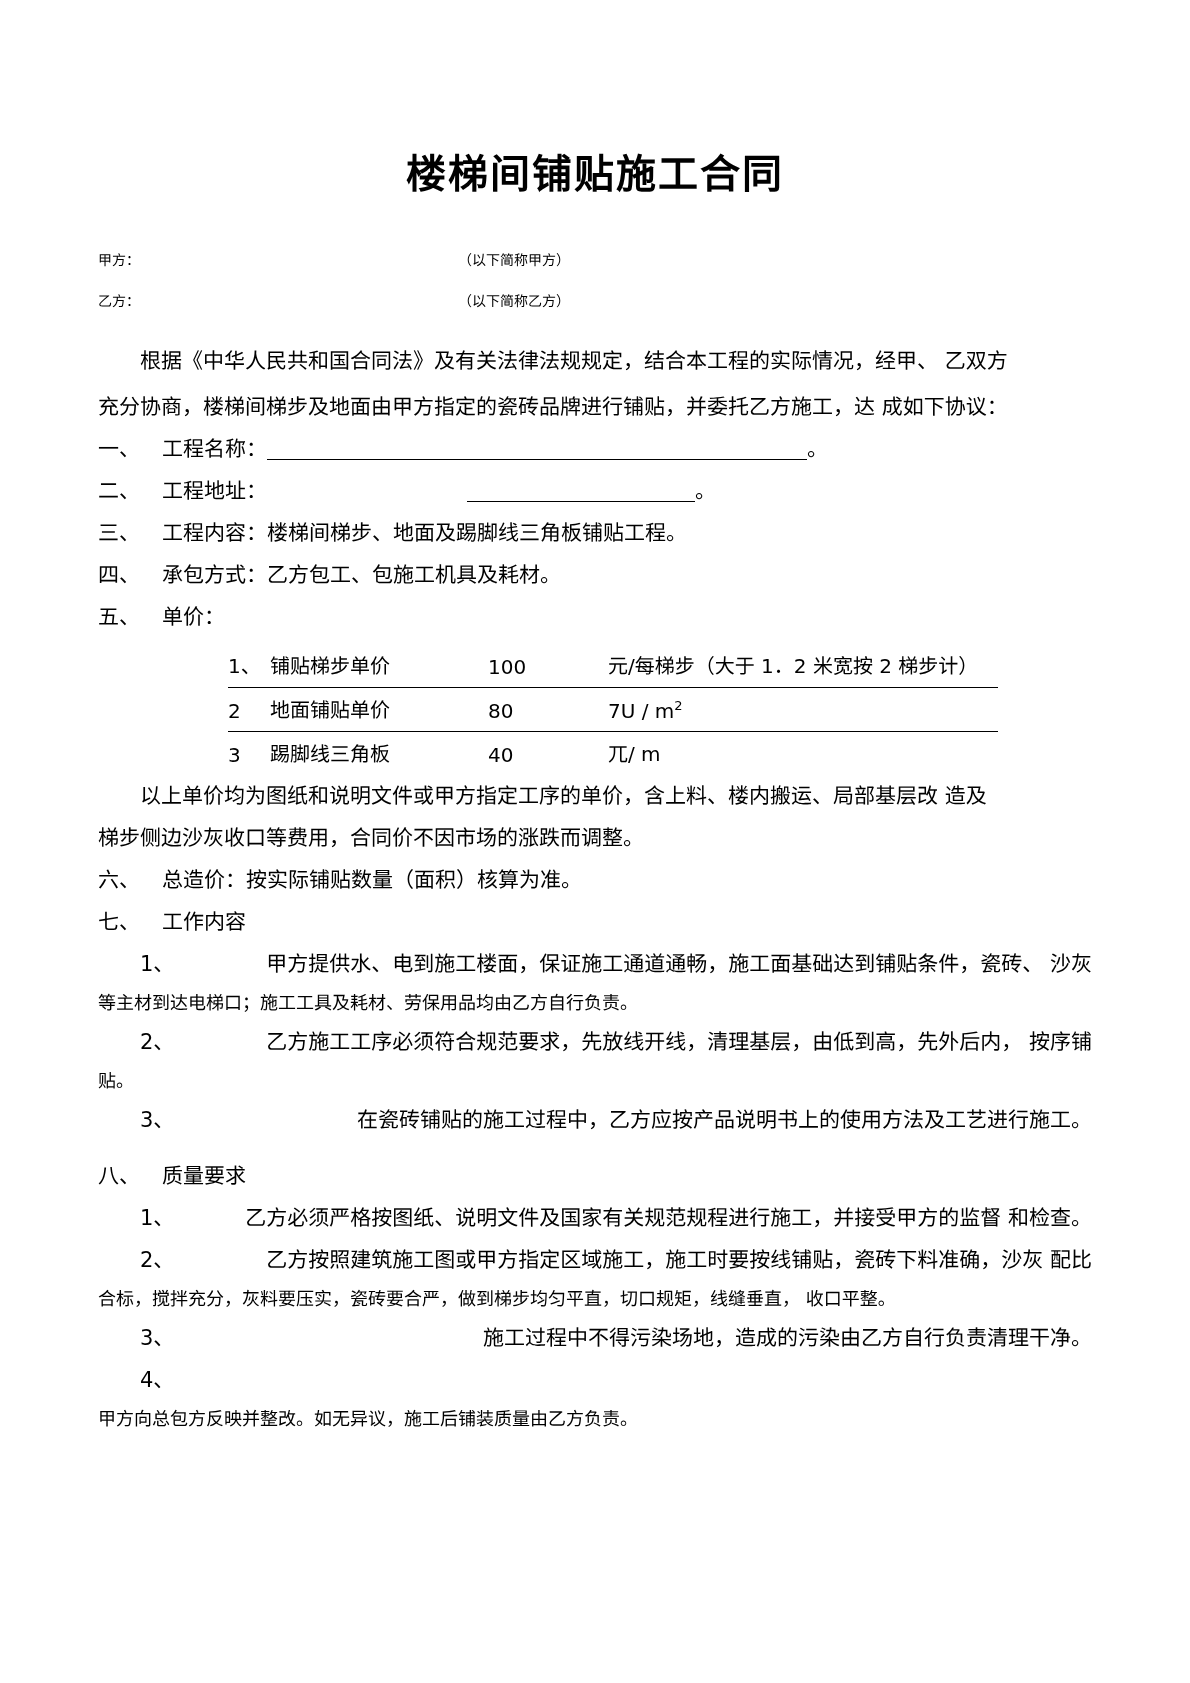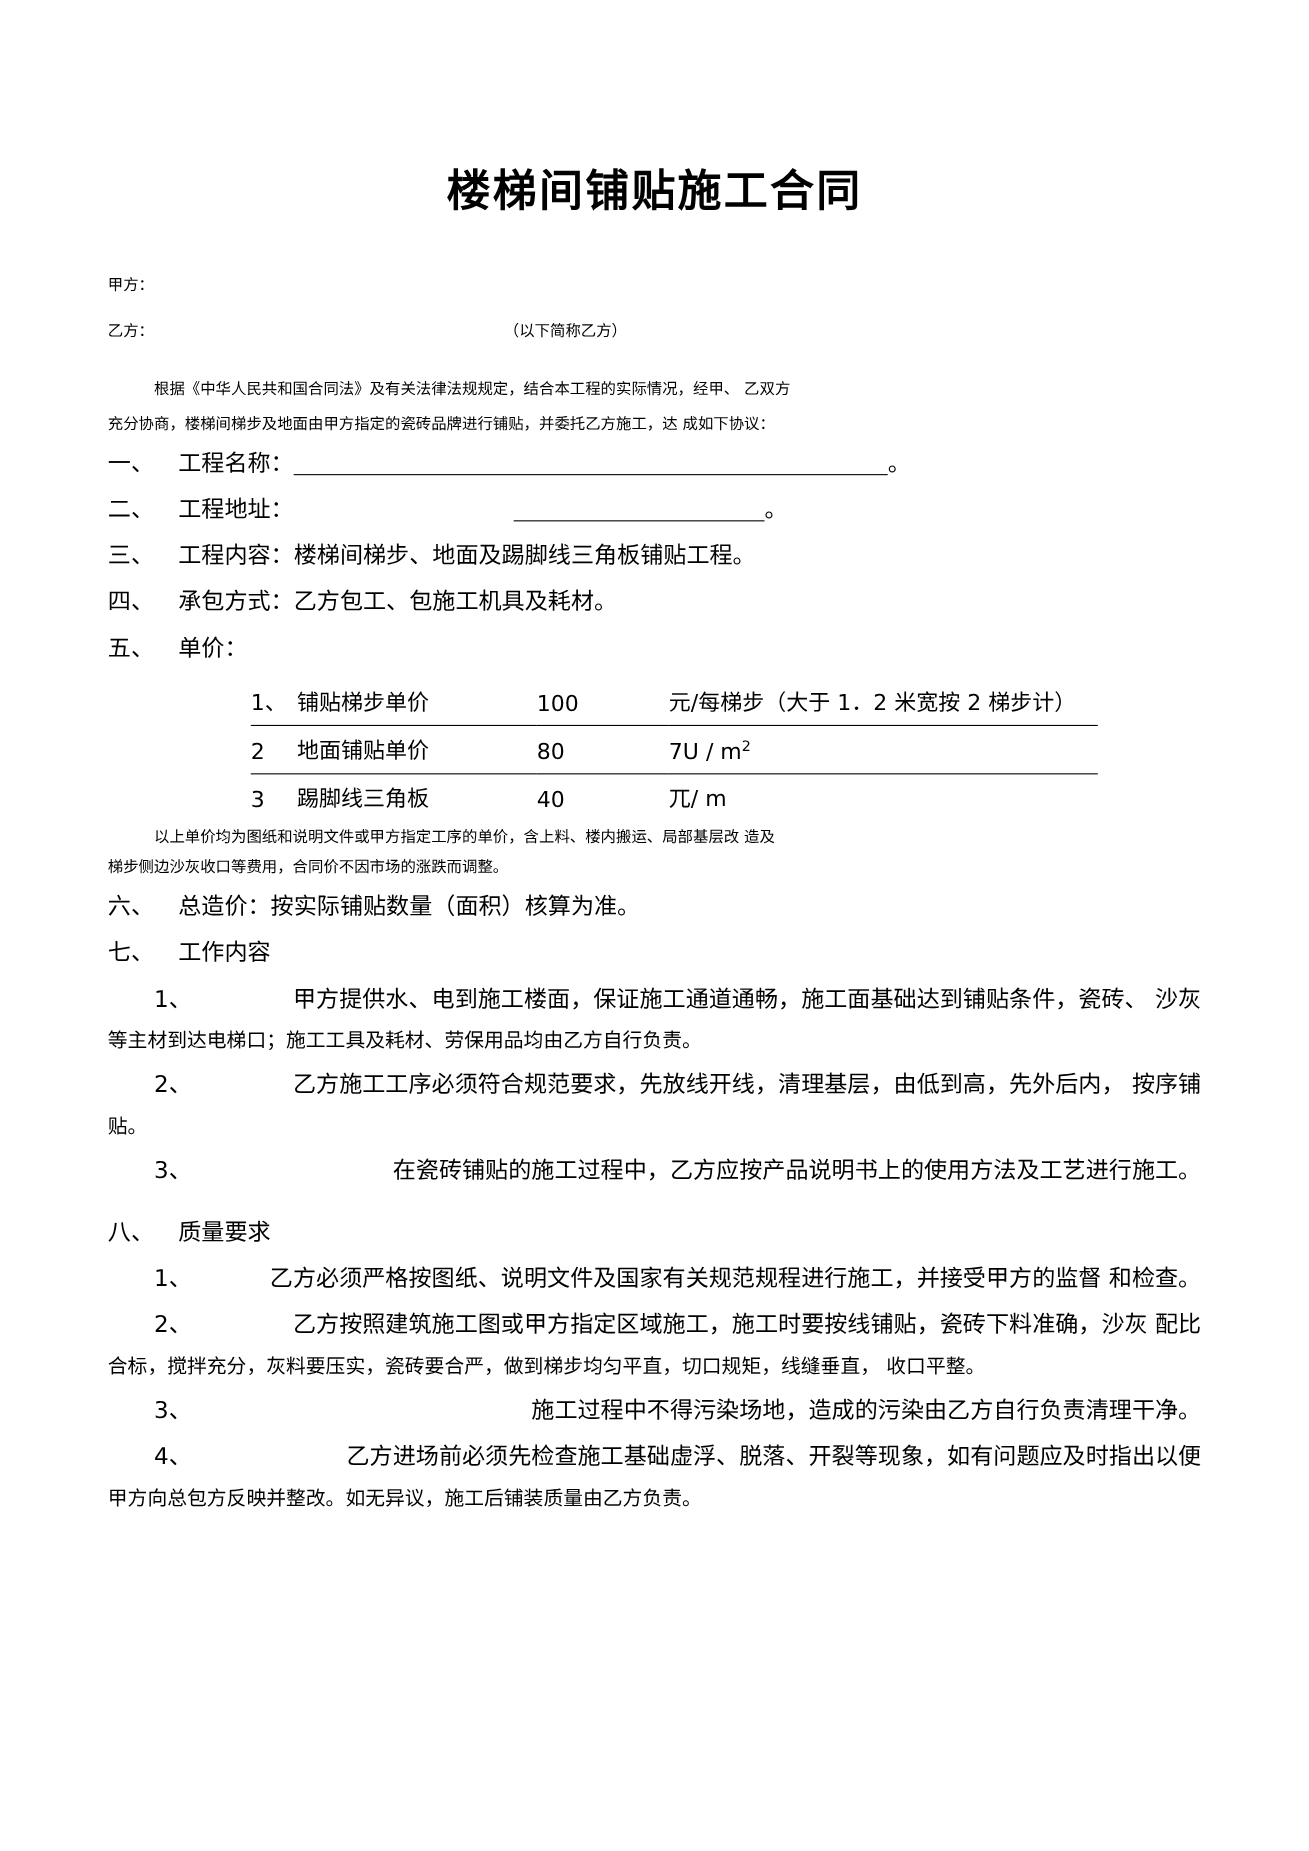--- a/index.html
+++ b/index.html
@@ -38,21 +38,21 @@
     line-height: 1.5;
   }
   .party-label {
     width: 360px;
     flex: 0 0 360px;
   }
   .party-note {
     flex: 1;
   }
   .body-p {
-    font-size: 14px;
+    font-size: 21px;
     line-height: 2.0;
     margin: 0;
     text-align: justify;
   }
   .intro {
     margin-top: 28px;
     margin-bottom: 4px;
   }
   .indent {
     text-indent: 42px;
@@ -143,20 +143,21 @@
 </style>
 </head>
 <body>
 
 <div class="page">
 
   <h1 class="doc-title">楼梯间铺贴施工合同</h1>
 
   <div class="party-line">
     <span class="party-label">甲方：</span>
+    <span class="party-note">（以下简称甲方）</span>
   </div>
   <div class="party-line">
     <span class="party-label">乙方：</span>
     <span class="party-note">（以下简称乙方）</span>
   </div>
 
   <p class="body-p intro indent">根据《中华人民共和国合同法》及有关法律法规规定，结合本工程的实际情况，经甲、 乙双方</p>
   <p class="body-p">充分协商，楼梯间梯步及地面由甲方指定的瓷砖品牌进行铺贴，并委托乙方施工，达 成如下协议：</p>
 
   <div class="clause">
@@ -255,17 +256,16 @@
   </div>
   <p class="sub-p">合标，搅拌充分，灰料要压实，瓷砖要合严，做到梯步均匀平直，切口规矩，线缝垂直， 收口平整。</p>
 
   <div class="hang">
     <span class="hang-num">3、</span>
     <span class="hang-body">施工过程中不得污染场地，造成的污染由乙方自行负责清理干净。</span>
   </div>
 
   <div class="hang">
     <span class="hang-num-wide">4、</span>
-    <span class="hang-body">乙方进场前必须先检查施工基础虚浮、脱落、开裂等现象，如有问题应及时指出以便</span>
   </div>
   <p class="sub-p">甲方向总包方反映并整改。如无异议，施工后铺装质量由乙方负责。</p>
 
 </div>
 
 </body></html>

